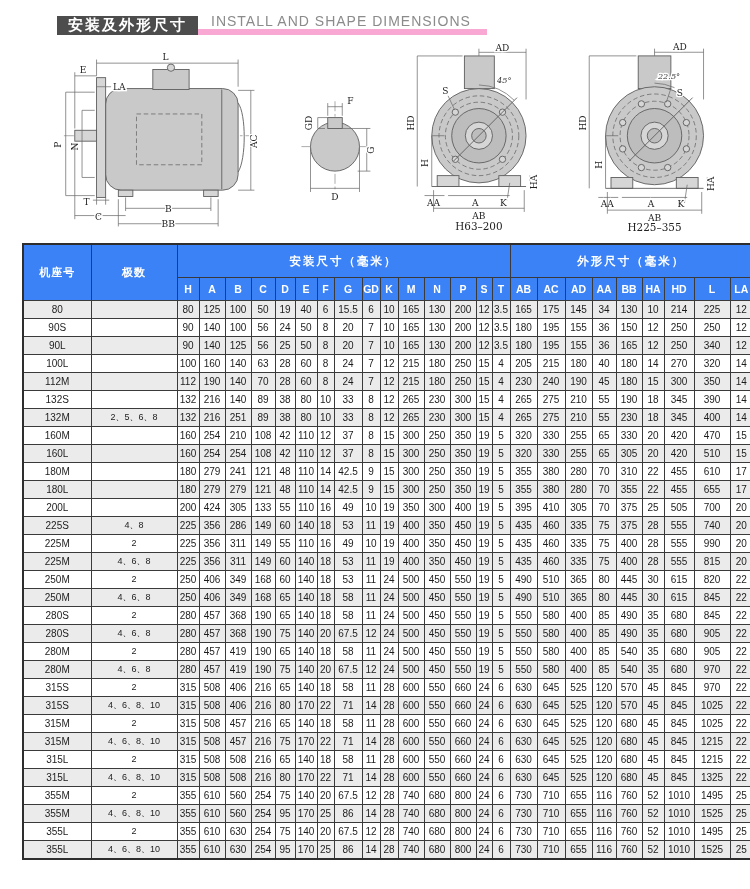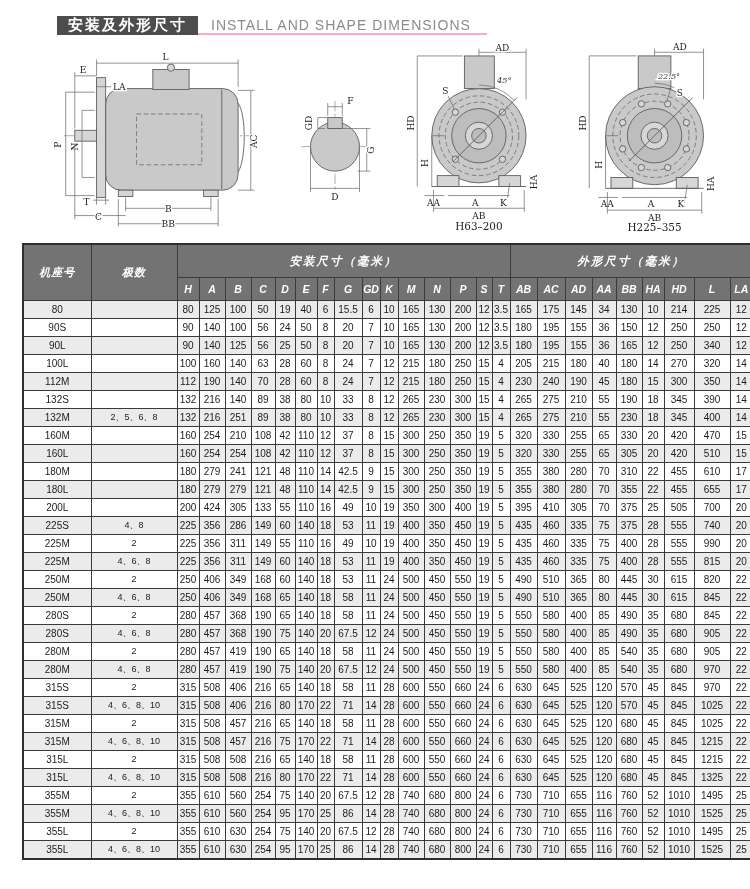--- a/index.html
+++ b/index.html
@@ -3,21 +3,21 @@
 <meta charset="utf-8">
 <style>
   html,body{margin:0;padding:0;background:#ffffff;}
   body{width:750px;height:889px;font-family:"Liberation Sans",sans-serif;position:relative;overflow:hidden;}
 
   
   .title-row{display:flex;align-items:flex-end;margin:11px 0 0 57px;height:24px;}
   .title-zh{background:#4d4d4d;color:#ffffff;font-size:15px;font-weight:bold;
             letter-spacing:2px;padding:0 11px;display:flex;align-items:center;}
   .title-en{color:#8b8b8b;font-size:14px;letter-spacing:1px;padding:0 16px 0 13px;
-            border-bottom:2px solid #f9a8d4;display:flex;align-items:center;white-space:nowrap;margin-top:48px;}
+            border-bottom:6px solid #f9a8d4;display:flex;align-items:center;white-space:nowrap;margin-top:48px;}
 
   
   .diagrams{display:flex;justify-content:space-between;align-items:flex-start;
             margin:10px 20px 0 42px;height:190px;}
   svg{overflow:visible;}
   .part{fill:#c9c9c9;stroke:#5f5f5f;stroke-width:1;}
   .part2{fill:#bdbdbd;stroke:#5f5f5f;stroke-width:1;}
   .part3{fill:#d6d6d6;stroke:#5f5f5f;stroke-width:1;}
   .ln{stroke:#5f5f5f;stroke-width:1;fill:none;}
   .dash{stroke:#5f5f5f;stroke-width:0.8;fill:none;stroke-dasharray:5 3;}
@@ -26,21 +26,21 @@
   .dim{font-family:"DejaVu Serif",serif;font-size:10px;fill:#222;
        stroke:#ffffff;stroke-width:3px;paint-order:stroke;text-anchor:middle;}
   .ang{font-family:"DejaVu Serif",serif;font-style:italic;font-size:9px;fill:#333;
        stroke:#ffffff;stroke-width:3px;paint-order:stroke;text-anchor:middle;}
   .cap{font-family:"DejaVu Serif",serif;font-size:11.5px;fill:#222;text-anchor:middle;}
 
   
   table{border-collapse:collapse;table-layout:fixed;width:727px;margin:8px 0 0 22px;
         border:2px solid #2e2e2e;}
   th,td{border:1px solid #3a3a3a;text-align:center;vertical-align:middle;padding:0;overflow:hidden;white-space:nowrap;}
-  thead th{background:#737373;color:#ffffff;font-weight:bold;font-style:italic;}
+  thead th{background:#3b82f6;color:#ffffff;font-weight:bold;}
   .side-head{font-size:11px;letter-spacing:1px;}
   .group-head{height:32px;font-size:11.5px;letter-spacing:2px;}
   .colhead{height:22px;font-size:10.5px;}
   tbody td{height:17px;font-size:10px;color:#1c1c1c;background:#ffffff;line-height:17px;}
   tbody tr:nth-child(odd) td{background:#ebebeb;}
   td.framecell{font-size:10px;}
   td.polescell{font-size:9px;}
 </style>
 </head>
 <body>

